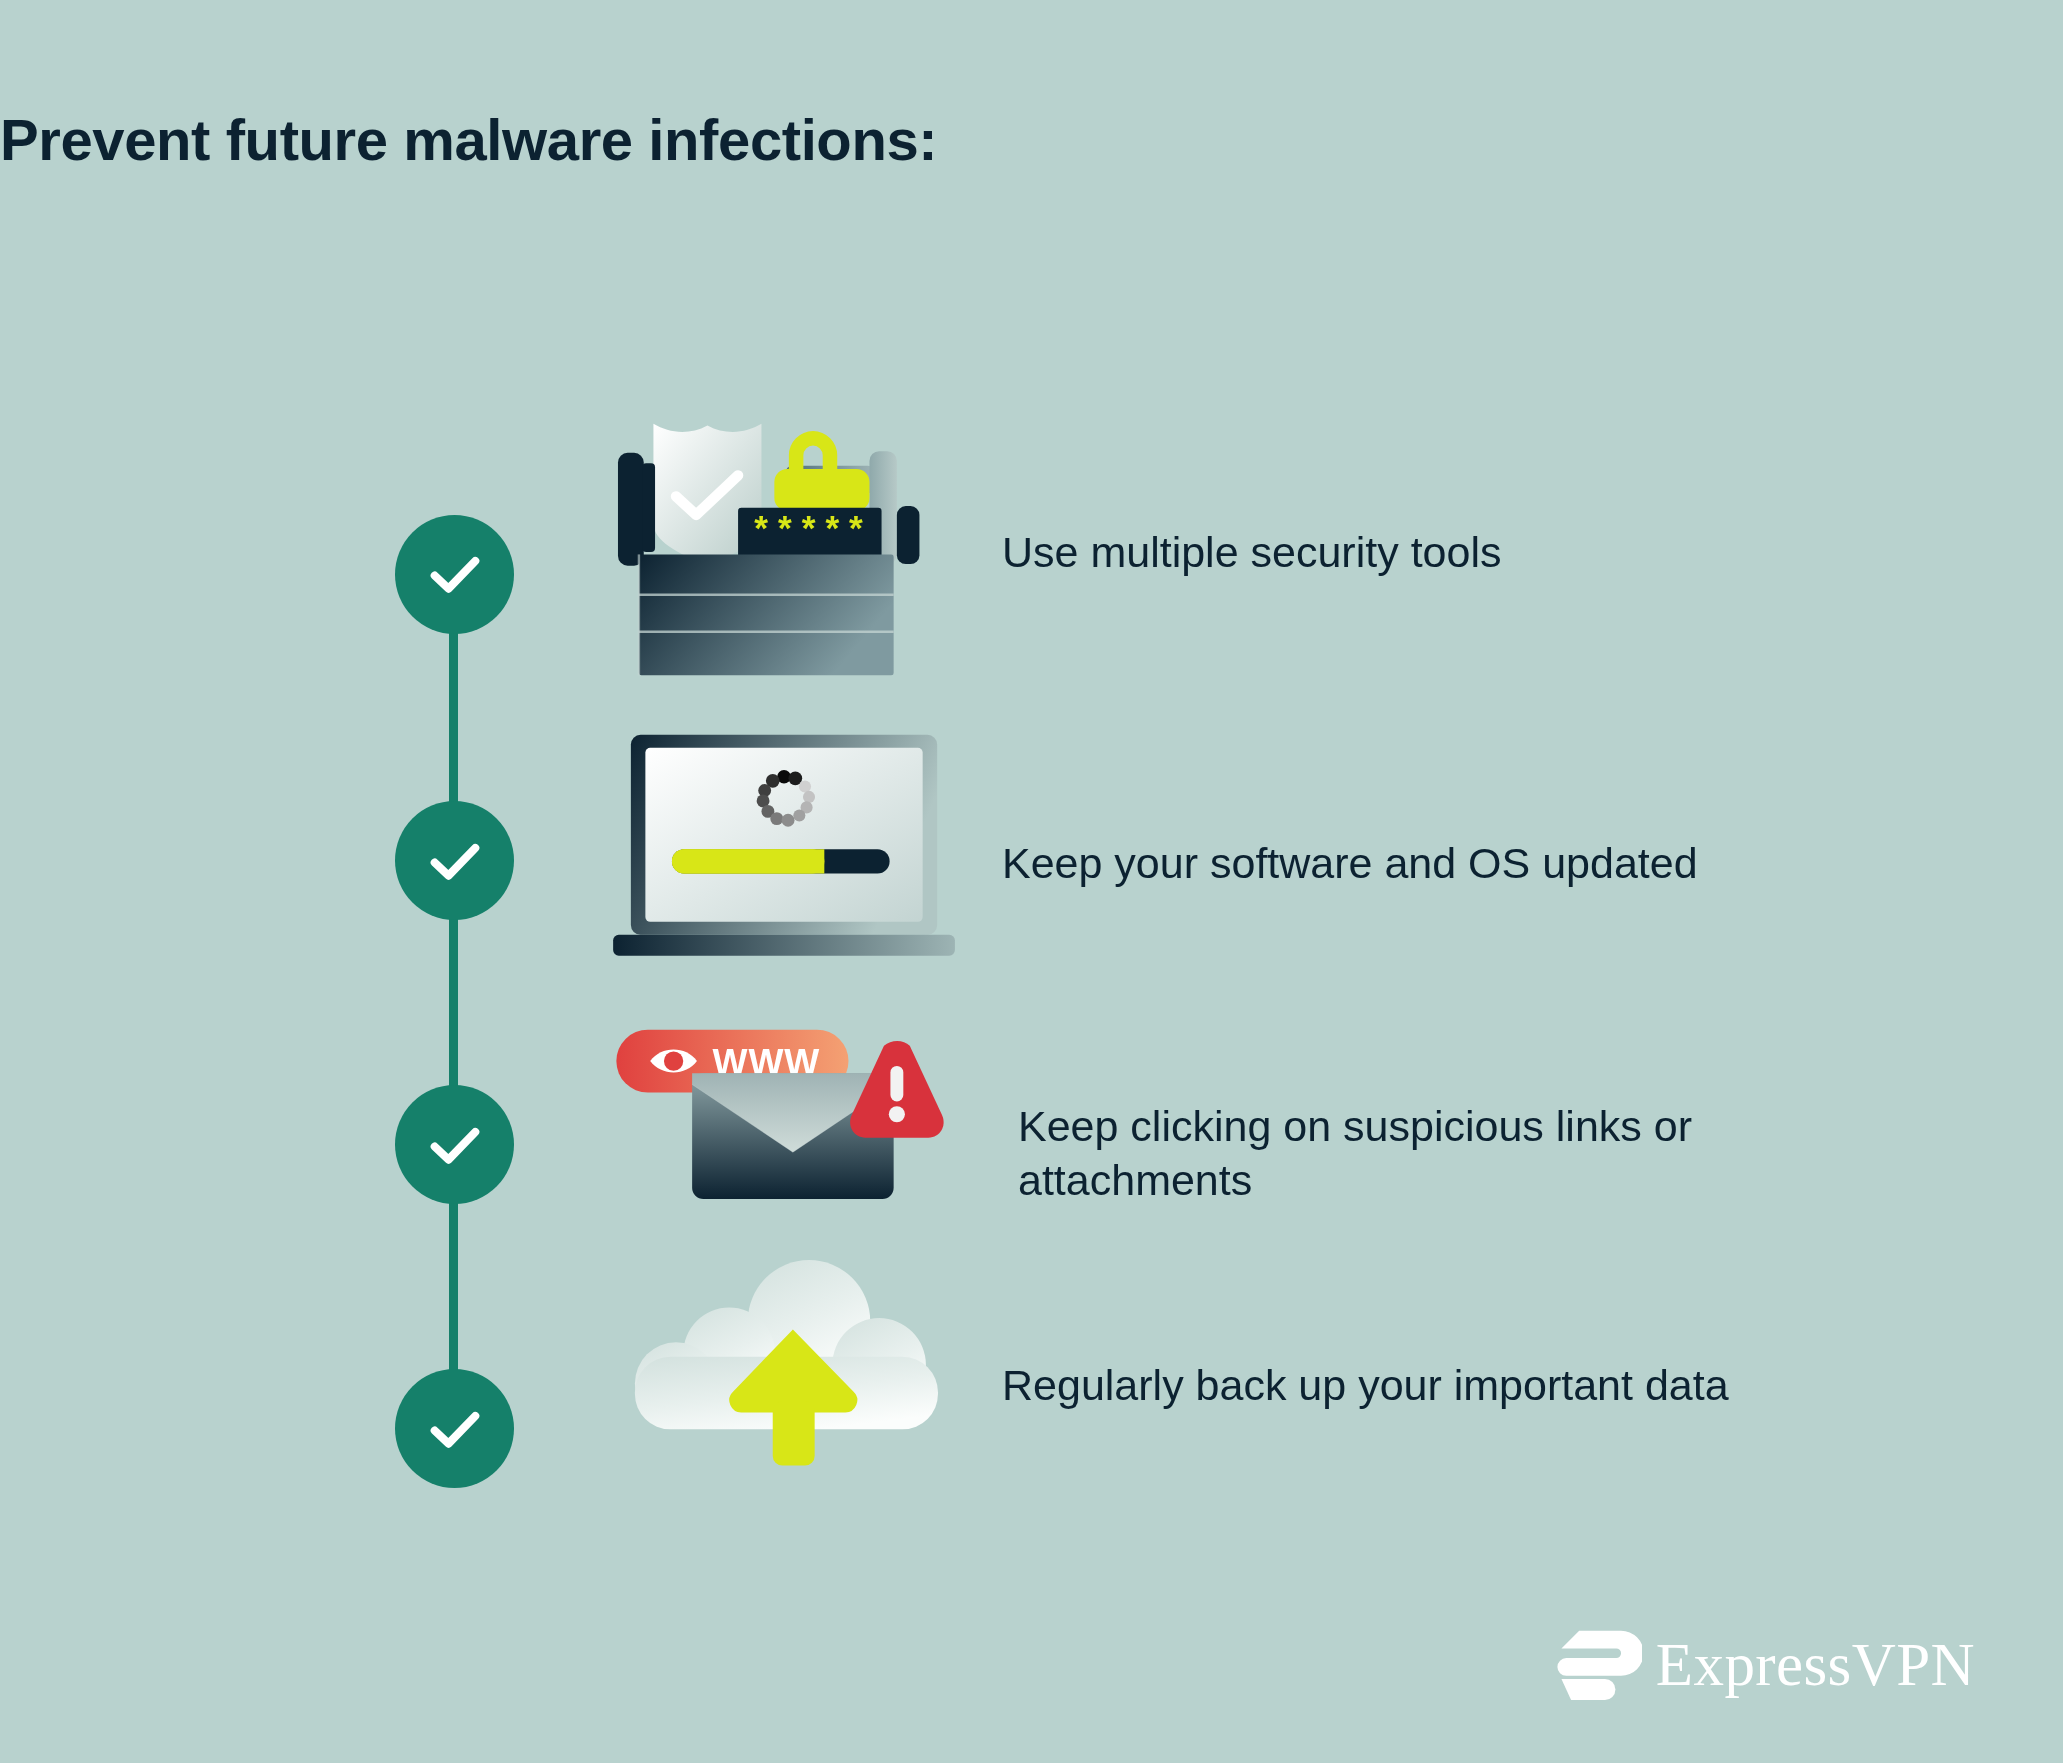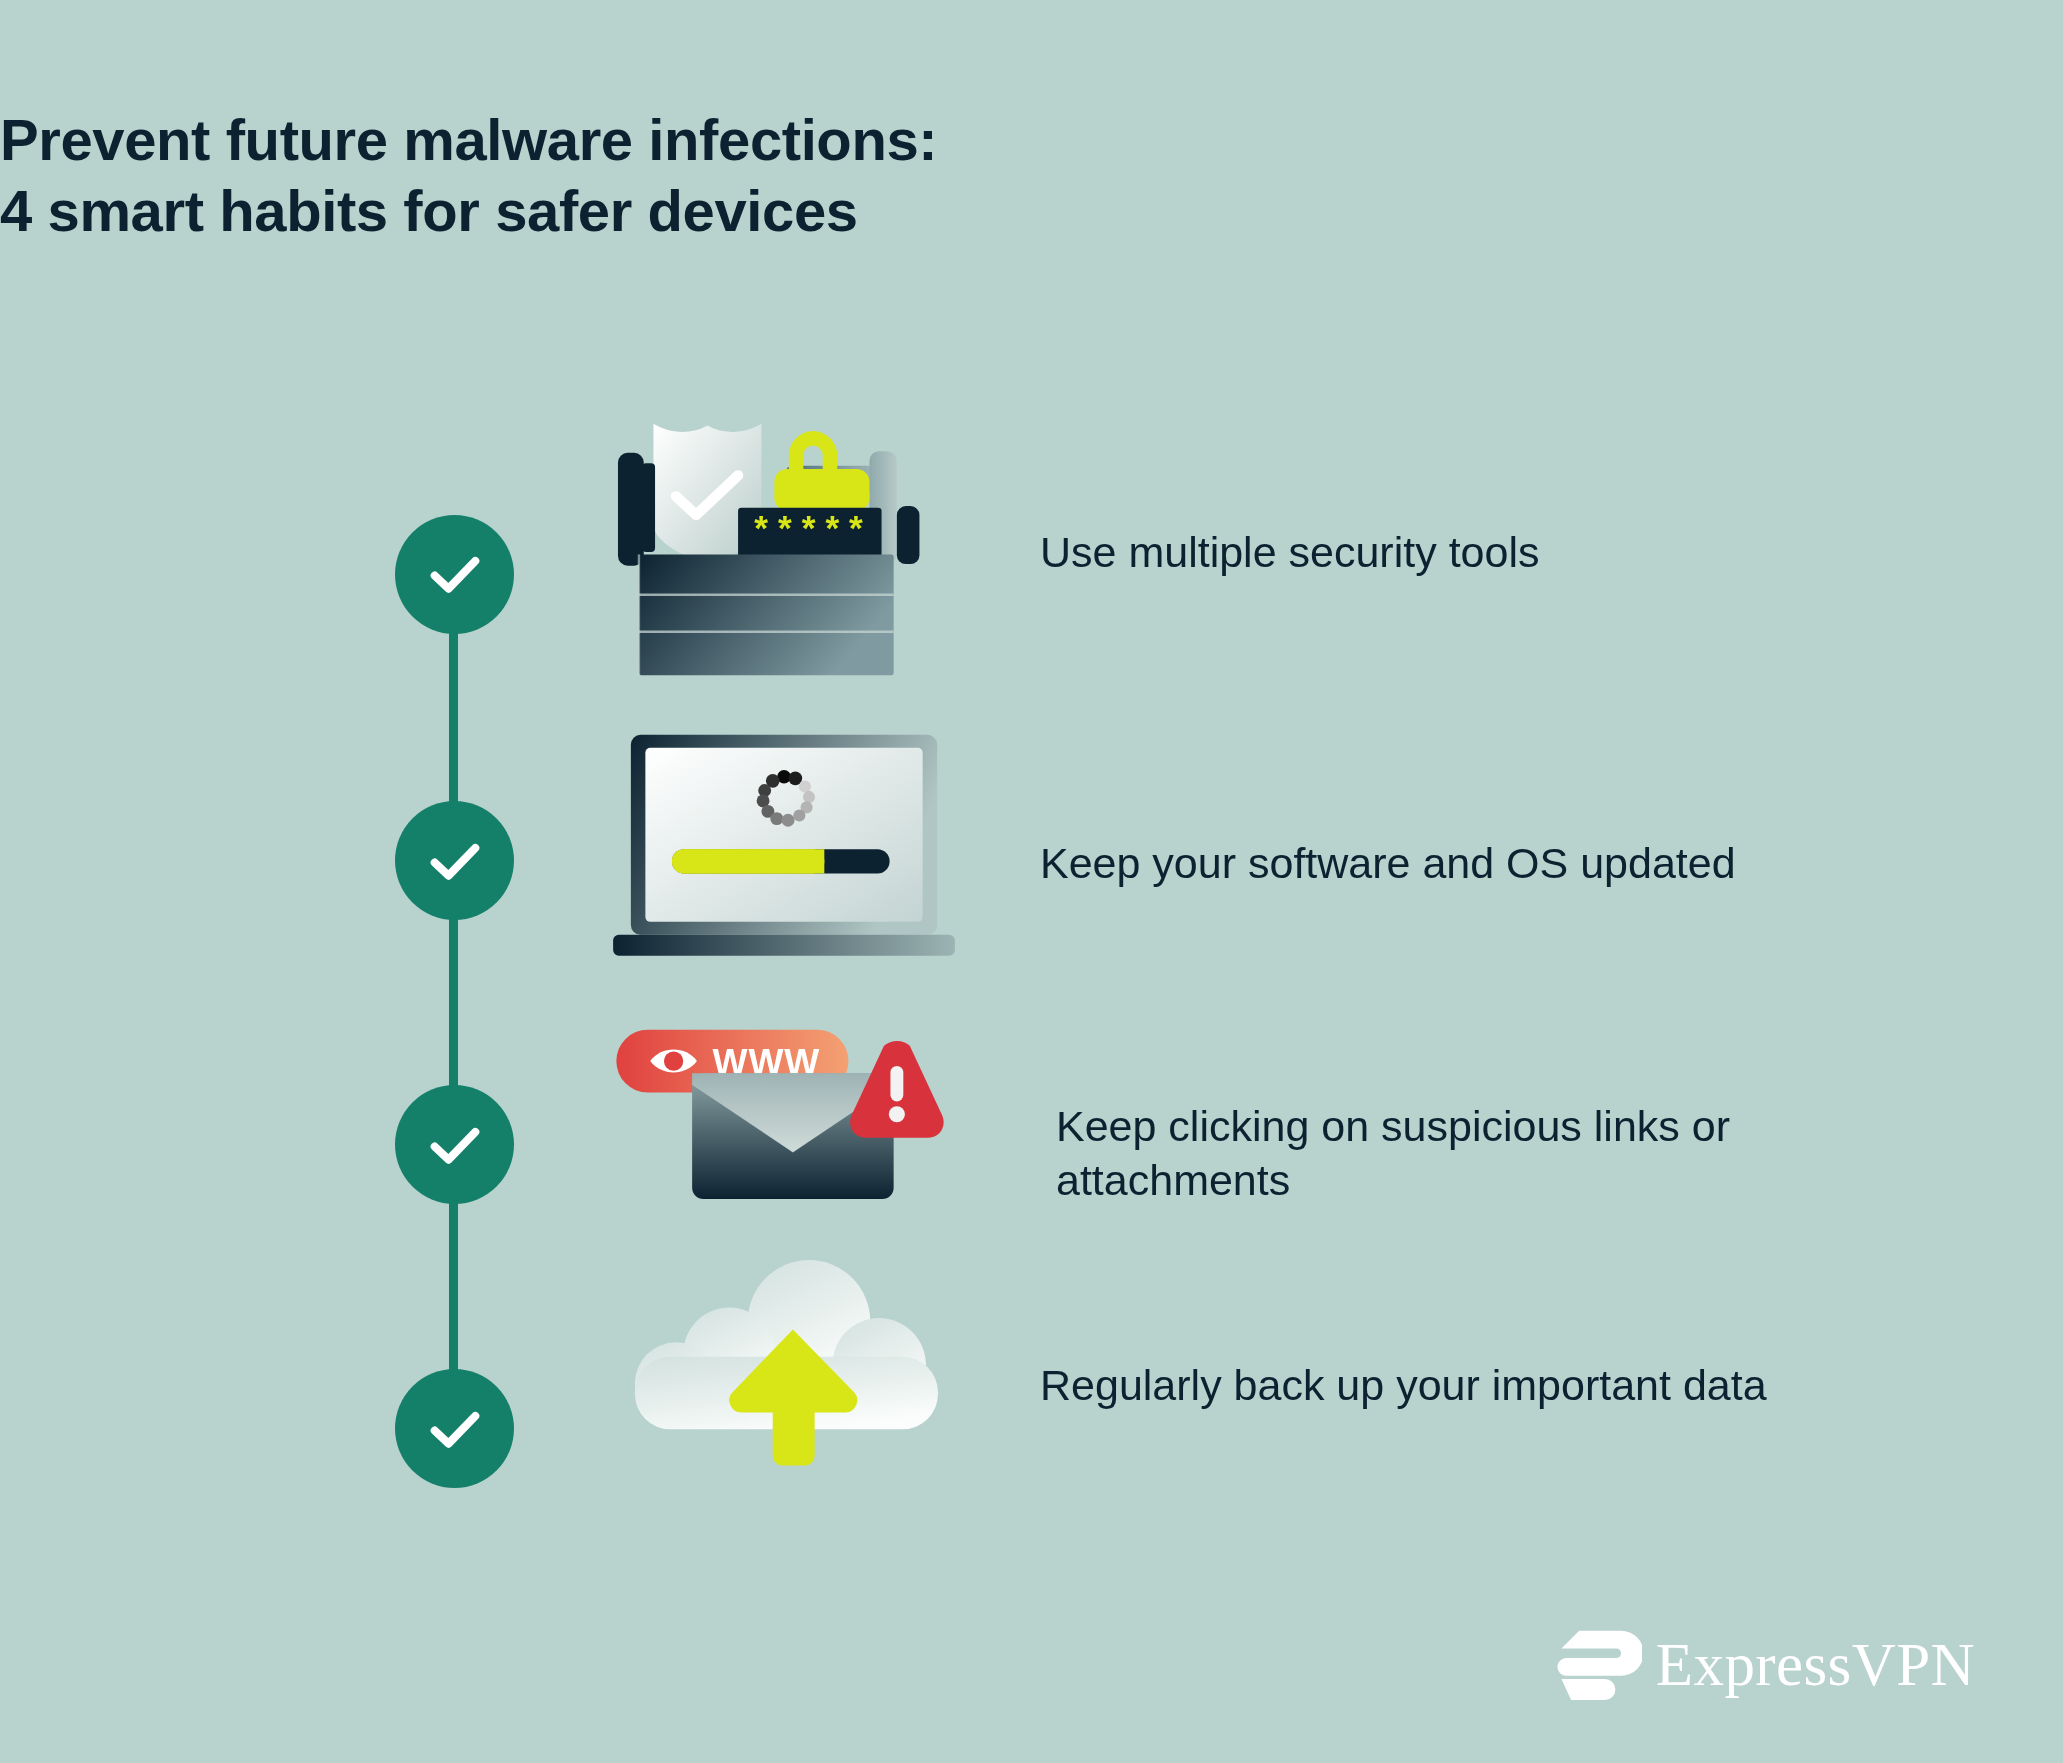--- a/index.html
+++ b/index.html
@@ -83,21 +83,21 @@
     width: 363px;
     min-width: 363px;
     height: 266px;
     position: relative;
   }
   .row-label {
     color: #0c2231;
     font-size: 43px;
     font-weight: 400;
     line-height: 1.26;
-    margin-left: 64px;
+    margin-left: 26px;
     max-width: 806px;
   }
   .row-0 { top: 419px; }
   .row-1 { top: 730px; text-align: center; }
   .row-2 { top: 1020px; gap: 16px; }
   .row-3 { top: 1252px; }
 
   
   .art-svg { display: block; }
 
@@ -118,21 +118,20 @@
     letter-spacing: 0.4px;
     margin-left: 14px;
     line-height: 1;
   }
 </style>
 </head>
 <body>
 
 <div class="title-block">
   <div class="title-line">Prevent future malware infections:</div>
-  <div class="title-line">4 smart habits for safer devices</div>
 </div>
 
 <div class="timeline">
   <div class="timeline-rail"></div>
 
   <div class="check-node node-0">
     <span class="tick">
       <svg viewBox="0 0 74 74" width="60" height="60" class="art-svg">
         <path d="M12 39 L29 55 L62 21" fill="none" stroke="#ffffff" stroke-width="10" stroke-linecap="round" stroke-linejoin="round"></path>
       </svg>

